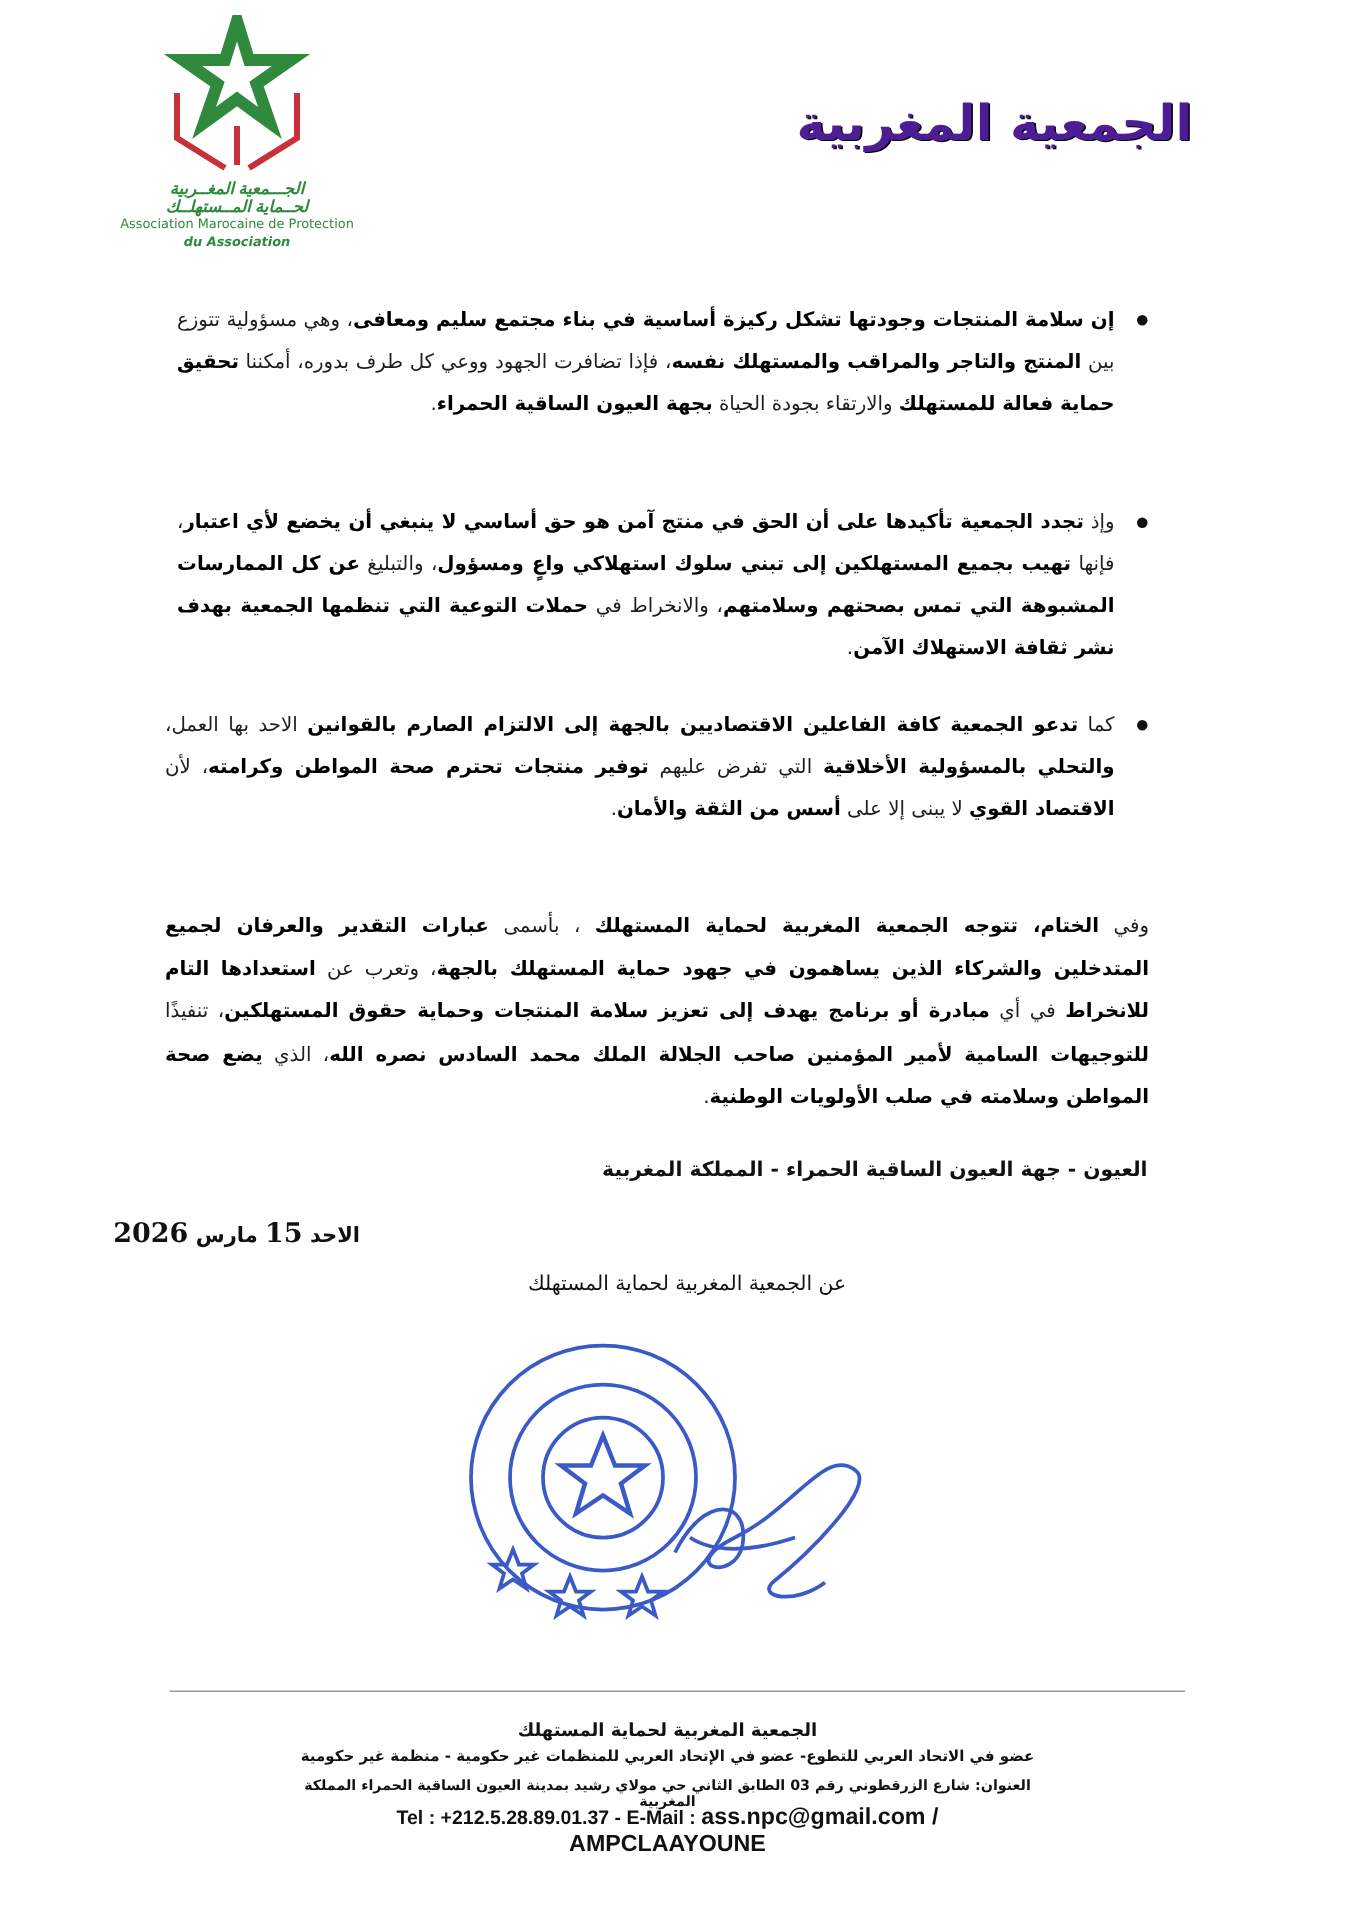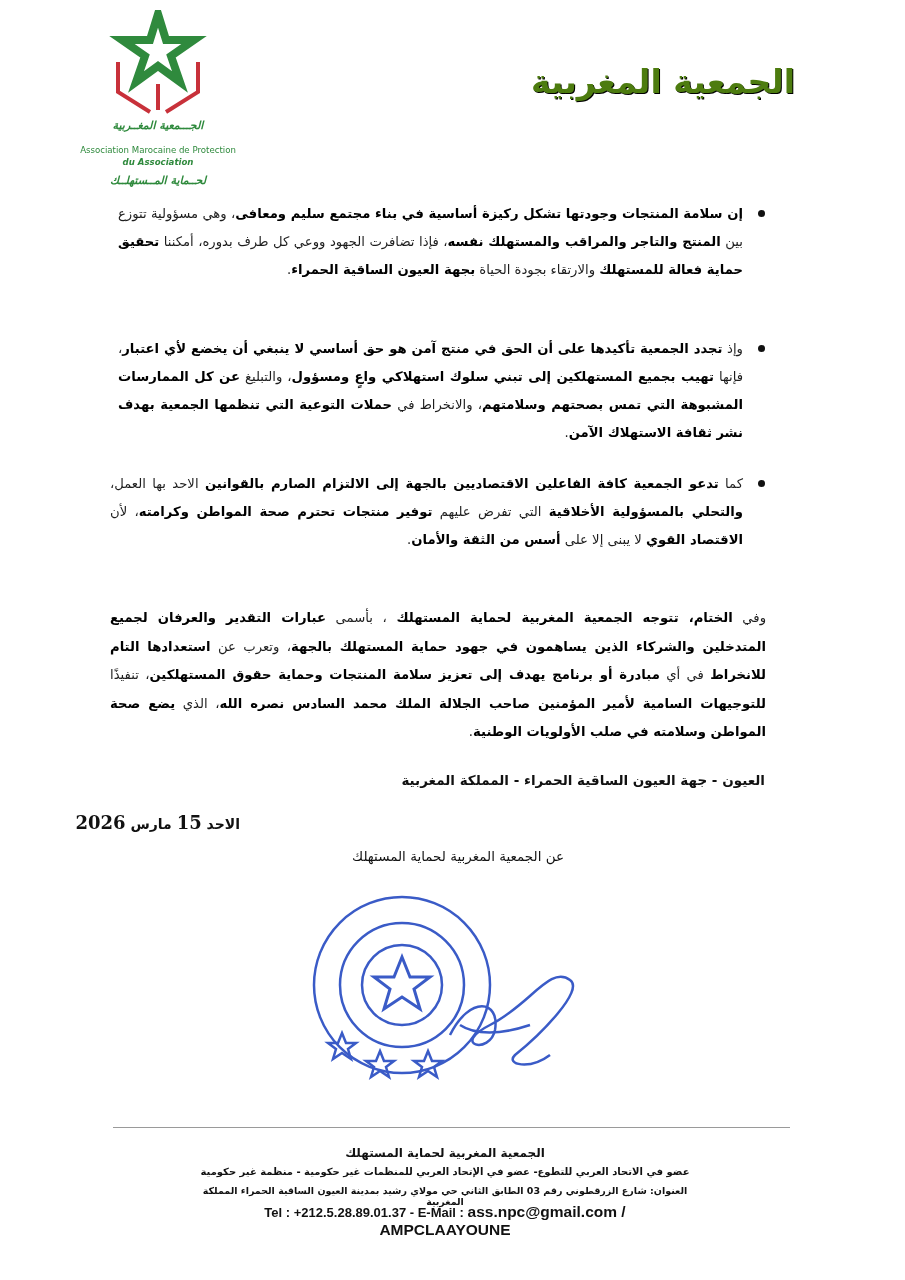--- a/index.html
+++ b/index.html
@@ -4,29 +4,29 @@
 <style>
   html, body { margin: 0; padding: 0; background: #ffffff; }
   body {
     width: 905px; height: 1280px; position: relative; overflow: hidden;
     font-family: "DejaVu Sans", "Liberation Sans", sans-serif; color: #1a1a1a;
   }
   .logo { position: absolute; left: 72px; top: 10px; width: 180px; height: 160px; }
   .logo svg { position: absolute; left: 36px; top: 0; }
   .logo .ar1, .logo .ar2 {
     position: absolute; left: 0; width: 172px; text-align: center; direction: rtl;
-    color: #2f8a3d; font-weight: bold; font-style: italic; font-size: 11px; line-height: 12px;
+    color: #2f8a3d; font-weight: bold; font-style: italic; font-size: 11px; line-height: 12px; font-family: Liberation Serif, serif;
   }
   .logo .ar1 { top: 110px; }
-  .logo .ar2 { top: 122px; margin-top: 43px; }
+  .logo .ar2 { top: 122px; }
   .logo .fr1 { position: absolute; left: 0; top: 135px; width: 172px; text-align: center; color: #2f8a3d; font-weight: normal; font-size: 8.6px; }
   .logo .fr2 { position: absolute; left: 0; top: 147px; width: 172px; text-align: center; color: #2f8a3d; font-weight: bold; font-style: italic; font-size: 8.6px; }
 
   .title { position: absolute; right: 110px; top: 56px; direction: rtl; text-align: right; }
-  .title div { font-size: 33px; font-weight: bold; line-height: 52px; color: #4d7c0f; text-shadow: 1px 1px 0 #000; }
+  .title div { font-size: 33px; font-weight: bold; line-height: 52px; color: #4c1d95; text-shadow: 1px 1px 0 #000; }
 
   .para { position: absolute; direction: rtl; text-align: justify; font-size: 13.2px; line-height: 28px; color: #1d1d1d; }
   .para b { font-weight: bold; color: #000; }
   .bullet { position: absolute; width: 7px; height: 7px; border-radius: 50%; background: #111; }
 
   .p1 { left: 118px; top: 200px; width: 625px; }
   .p2 { left: 118px; top: 335px; width: 625px; }
   .p3 { left: 110px; top: 470px; width: 633px; }
   .b1 { left: 758px; top: 210px; }
   .b2 { left: 758px; top: 345px; }

